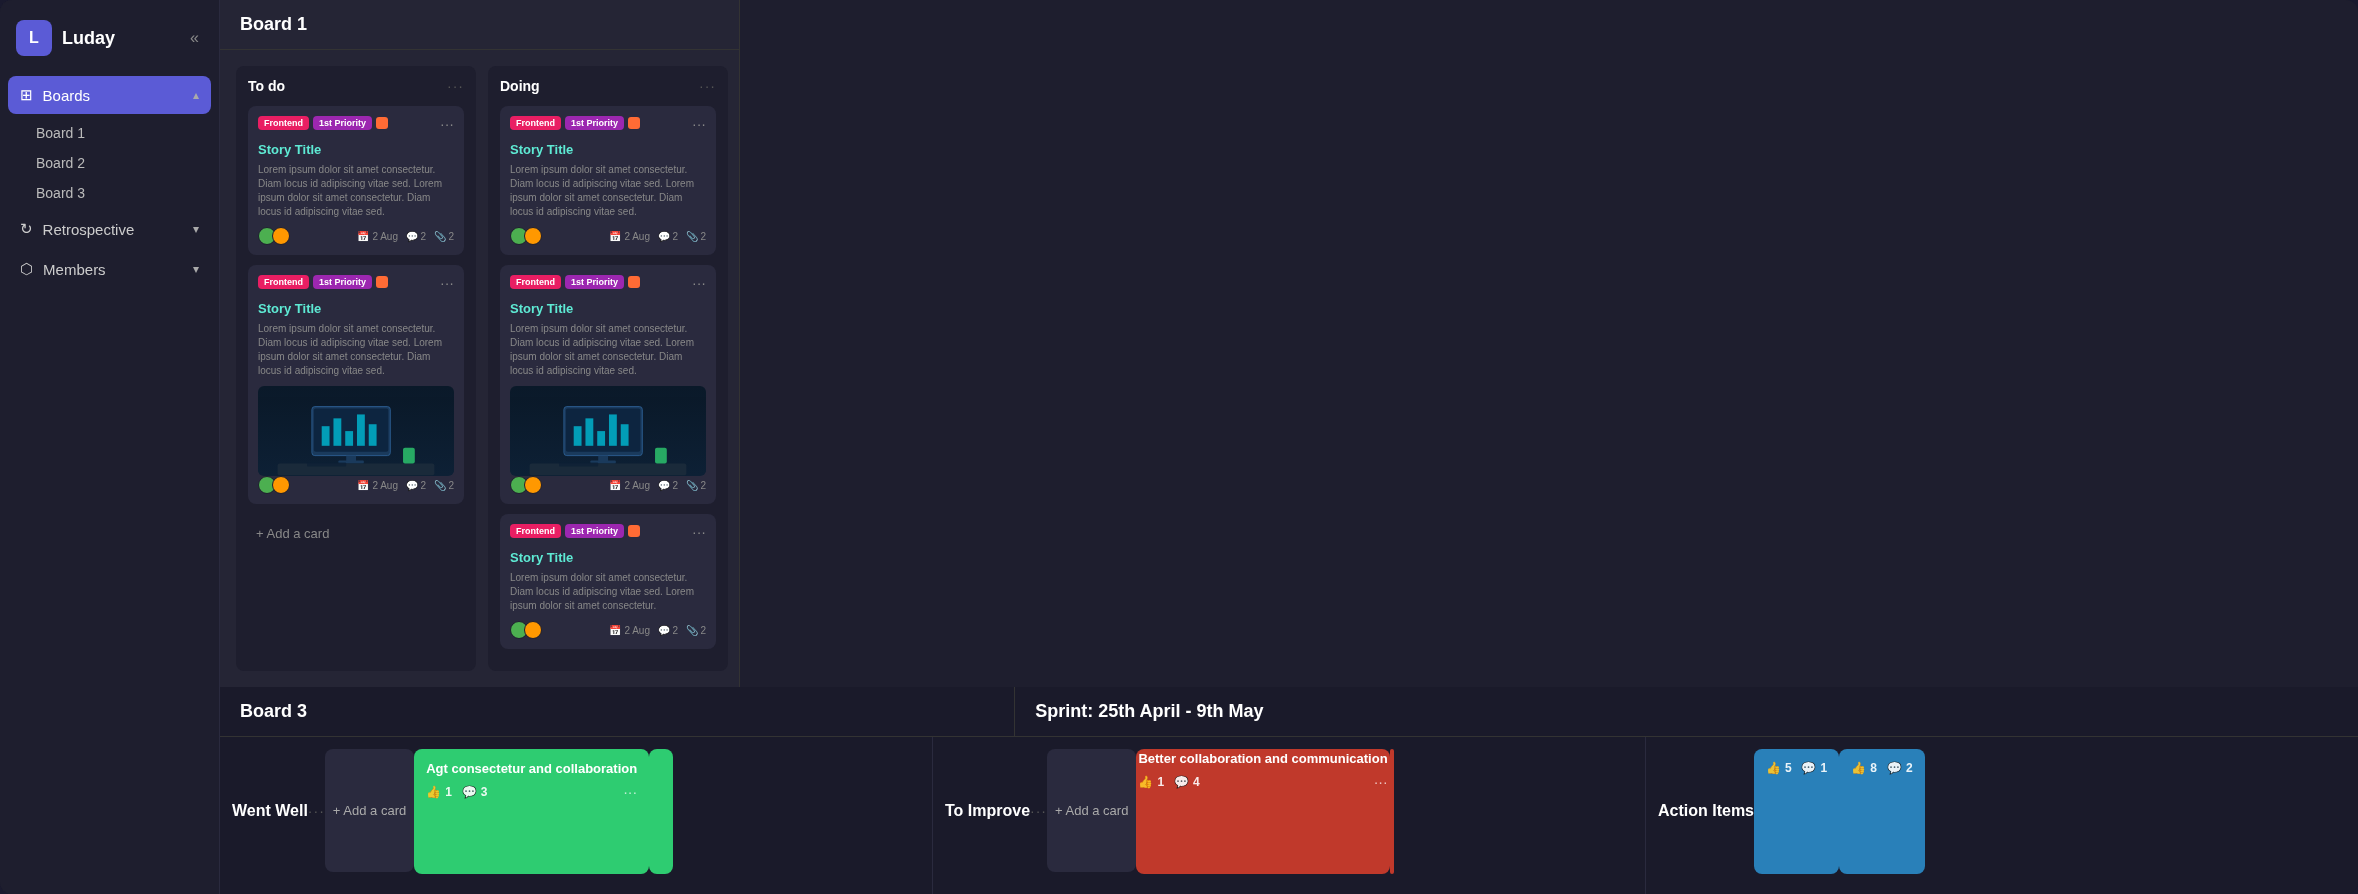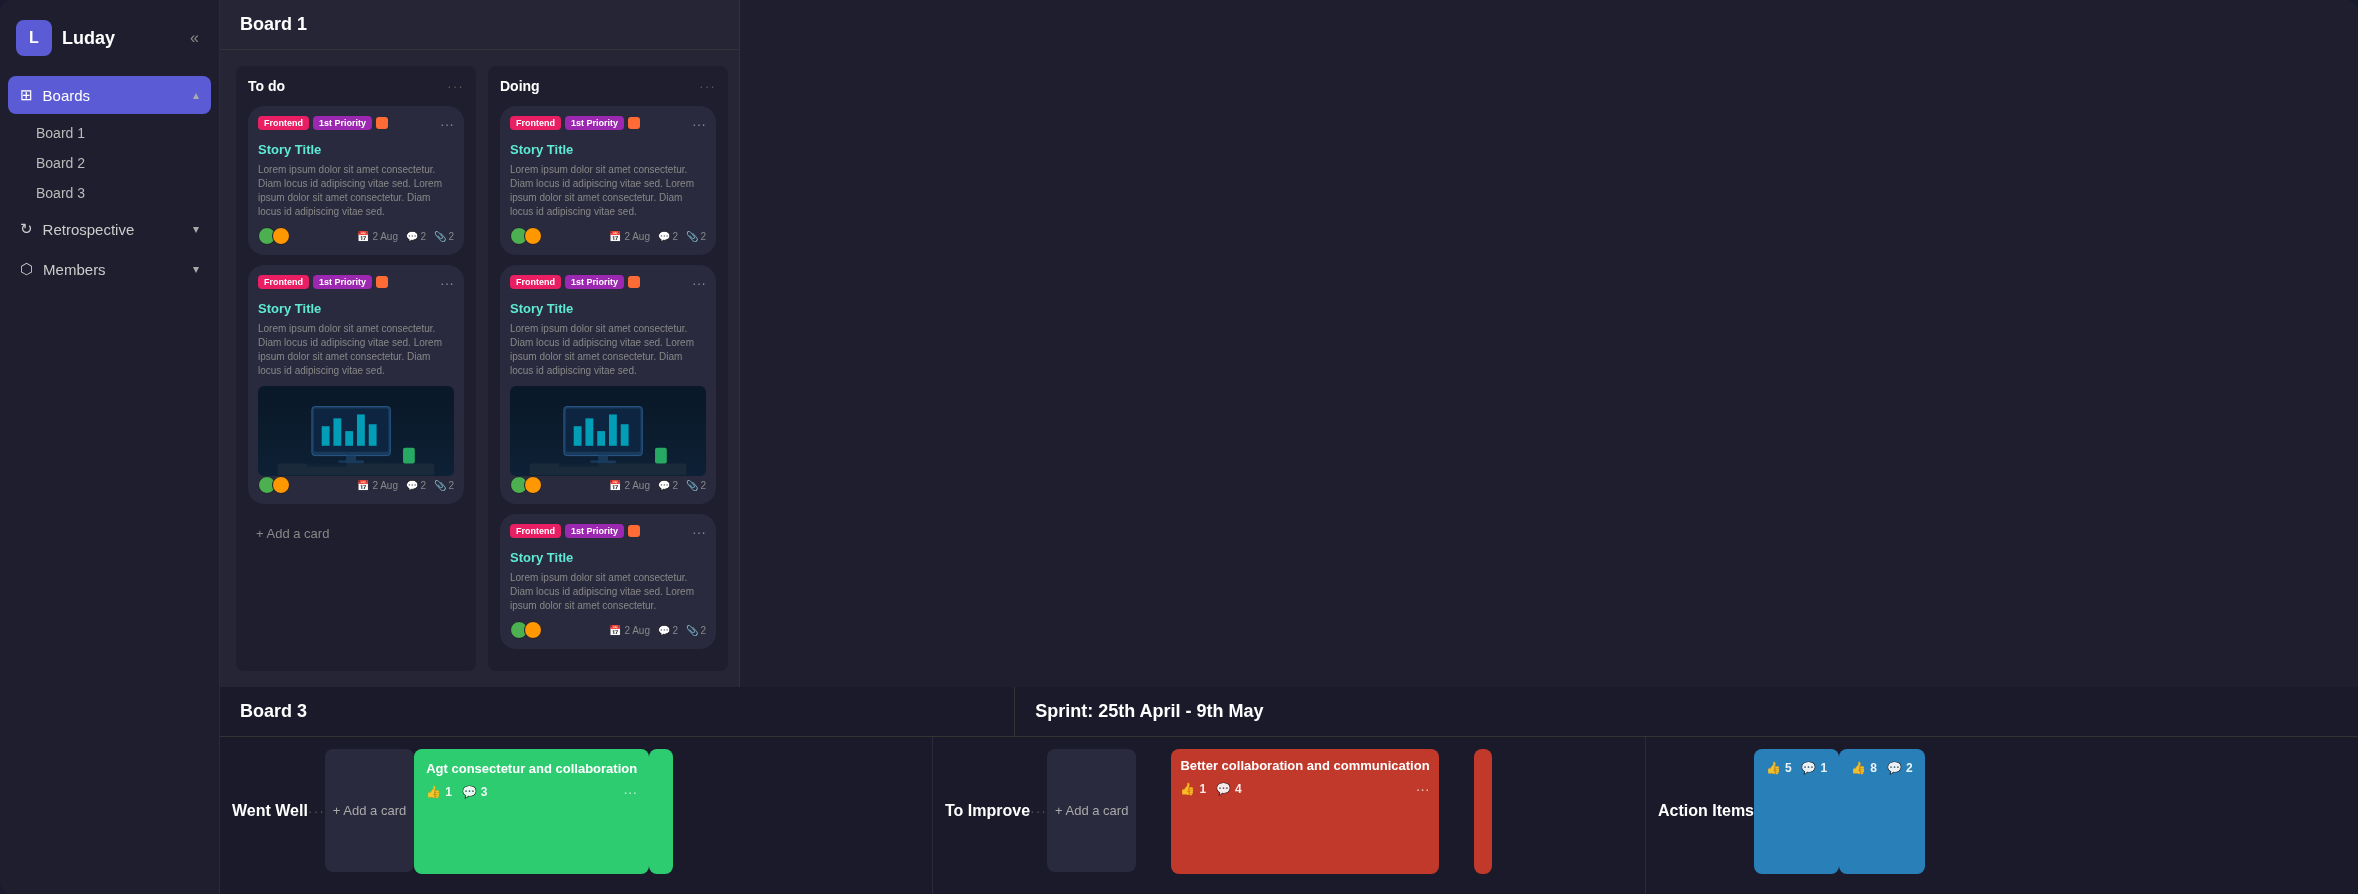--- a/index.html
+++ b/index.html
@@ -157,21 +157,21 @@
     }
     .column-title {
       font-size: 14px;
       font-weight: 600;
       color: #fff;
     }
 
     
     .kanban-card {
       background: #2a2a3e;
-      border-radius: 16px;
+      border-radius: 8px;
       padding: 10px;
       margin-bottom: 10px;
       cursor: pointer;
     }
     .card-tags {
       display: flex;
       gap: 4px;
       margin-bottom: 8px;
       flex-wrap: wrap;
       align-items: center;
@@ -322,24 +322,23 @@
     .retro-card-green {
       background: #2ecc71;
       border-radius: 8px;
       padding: 12px;
       margin-bottom: 8px;
       cursor: pointer;
     }
     .retro-card-red {
       background: #c0392b;
       border-radius: 8px;
-      padding: 9px;
+      padding: 2px;
       margin-bottom: 8px;
       cursor: pointer;
-      margin-left: 35px;
     }
     .retro-card-blue {
       background: #2980b9;
       border-radius: 8px;
       padding: 12px;
       margin-bottom: 8px;
       cursor: pointer;
     }
     .retro-card-title {
       font-size: 13px;

